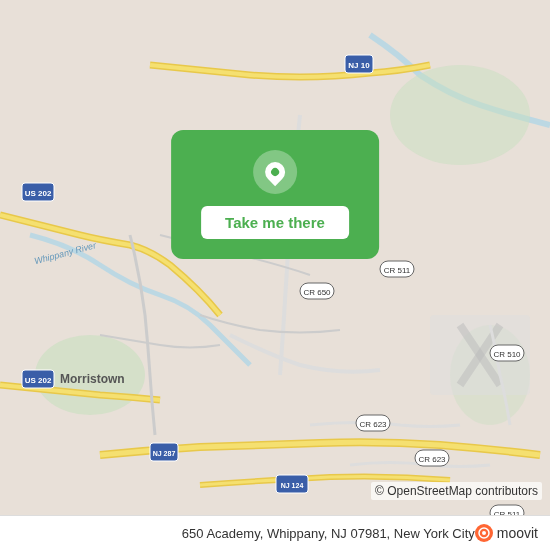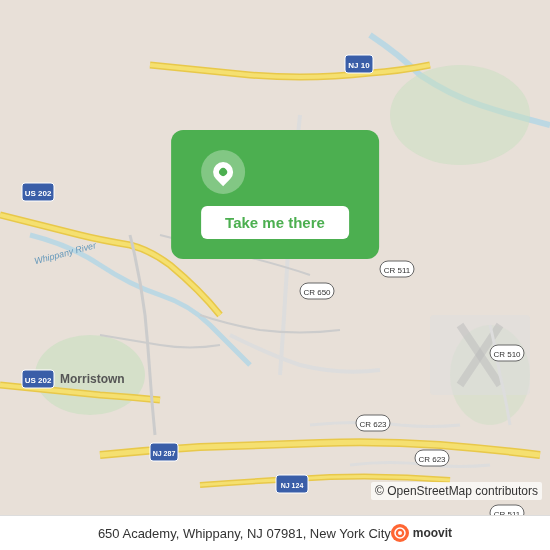--- a/index.html
+++ b/index.html
@@ -38,21 +38,21 @@
     
     .bottom-bar {
       position: absolute;
       bottom: 0;
       left: 0;
       width: 100%;
       background: #fff;
       padding: 8px 12px;
       display: flex;
       align-items: center;
-      justify-content: center;
+      justify-content: flex-end;
       border-top: 1px solid #ddd;
       z-index: 10;
     }
 
     .bottom-bar-left {
       display: flex;
       flex-direction: column;
     }
 
     .address-text {
@@ -60,22 +60,22 @@
       color: #333;
     }
 
     .moovit-logo {
       display: flex;
       align-items: center;
       gap: 4px;
     }
 
     .moovit-text {
-      font-size: 12px;
-      font-weight: bold;
+      font-size: 14px;
+      font-weight: normal;
       color: #333;
     }
 
     .moovit-dot {
       width: 18px;
       height: 18px;
       background: #f63;
       border-radius: 50%;
       display: inline-flex;
       align-items: center;
@@ -86,20 +86,21 @@
     .popup-card {
       position: absolute;
       top: 130px;
       left: 50%;
       transform: translateX(-50%);
       background: #4caf50;
       border-radius: 12px;
       padding: 20px 30px;
       display: flex;
       flex-direction: column;
+      align-items: center;
       gap: 12px;
       z-index: 10;
       min-width: 190px;
     }
 
     .popup-pin {
       width: 44px;
       height: 44px;
       background: rgba(255,255,255,0.3);
       border-radius: 50%;

